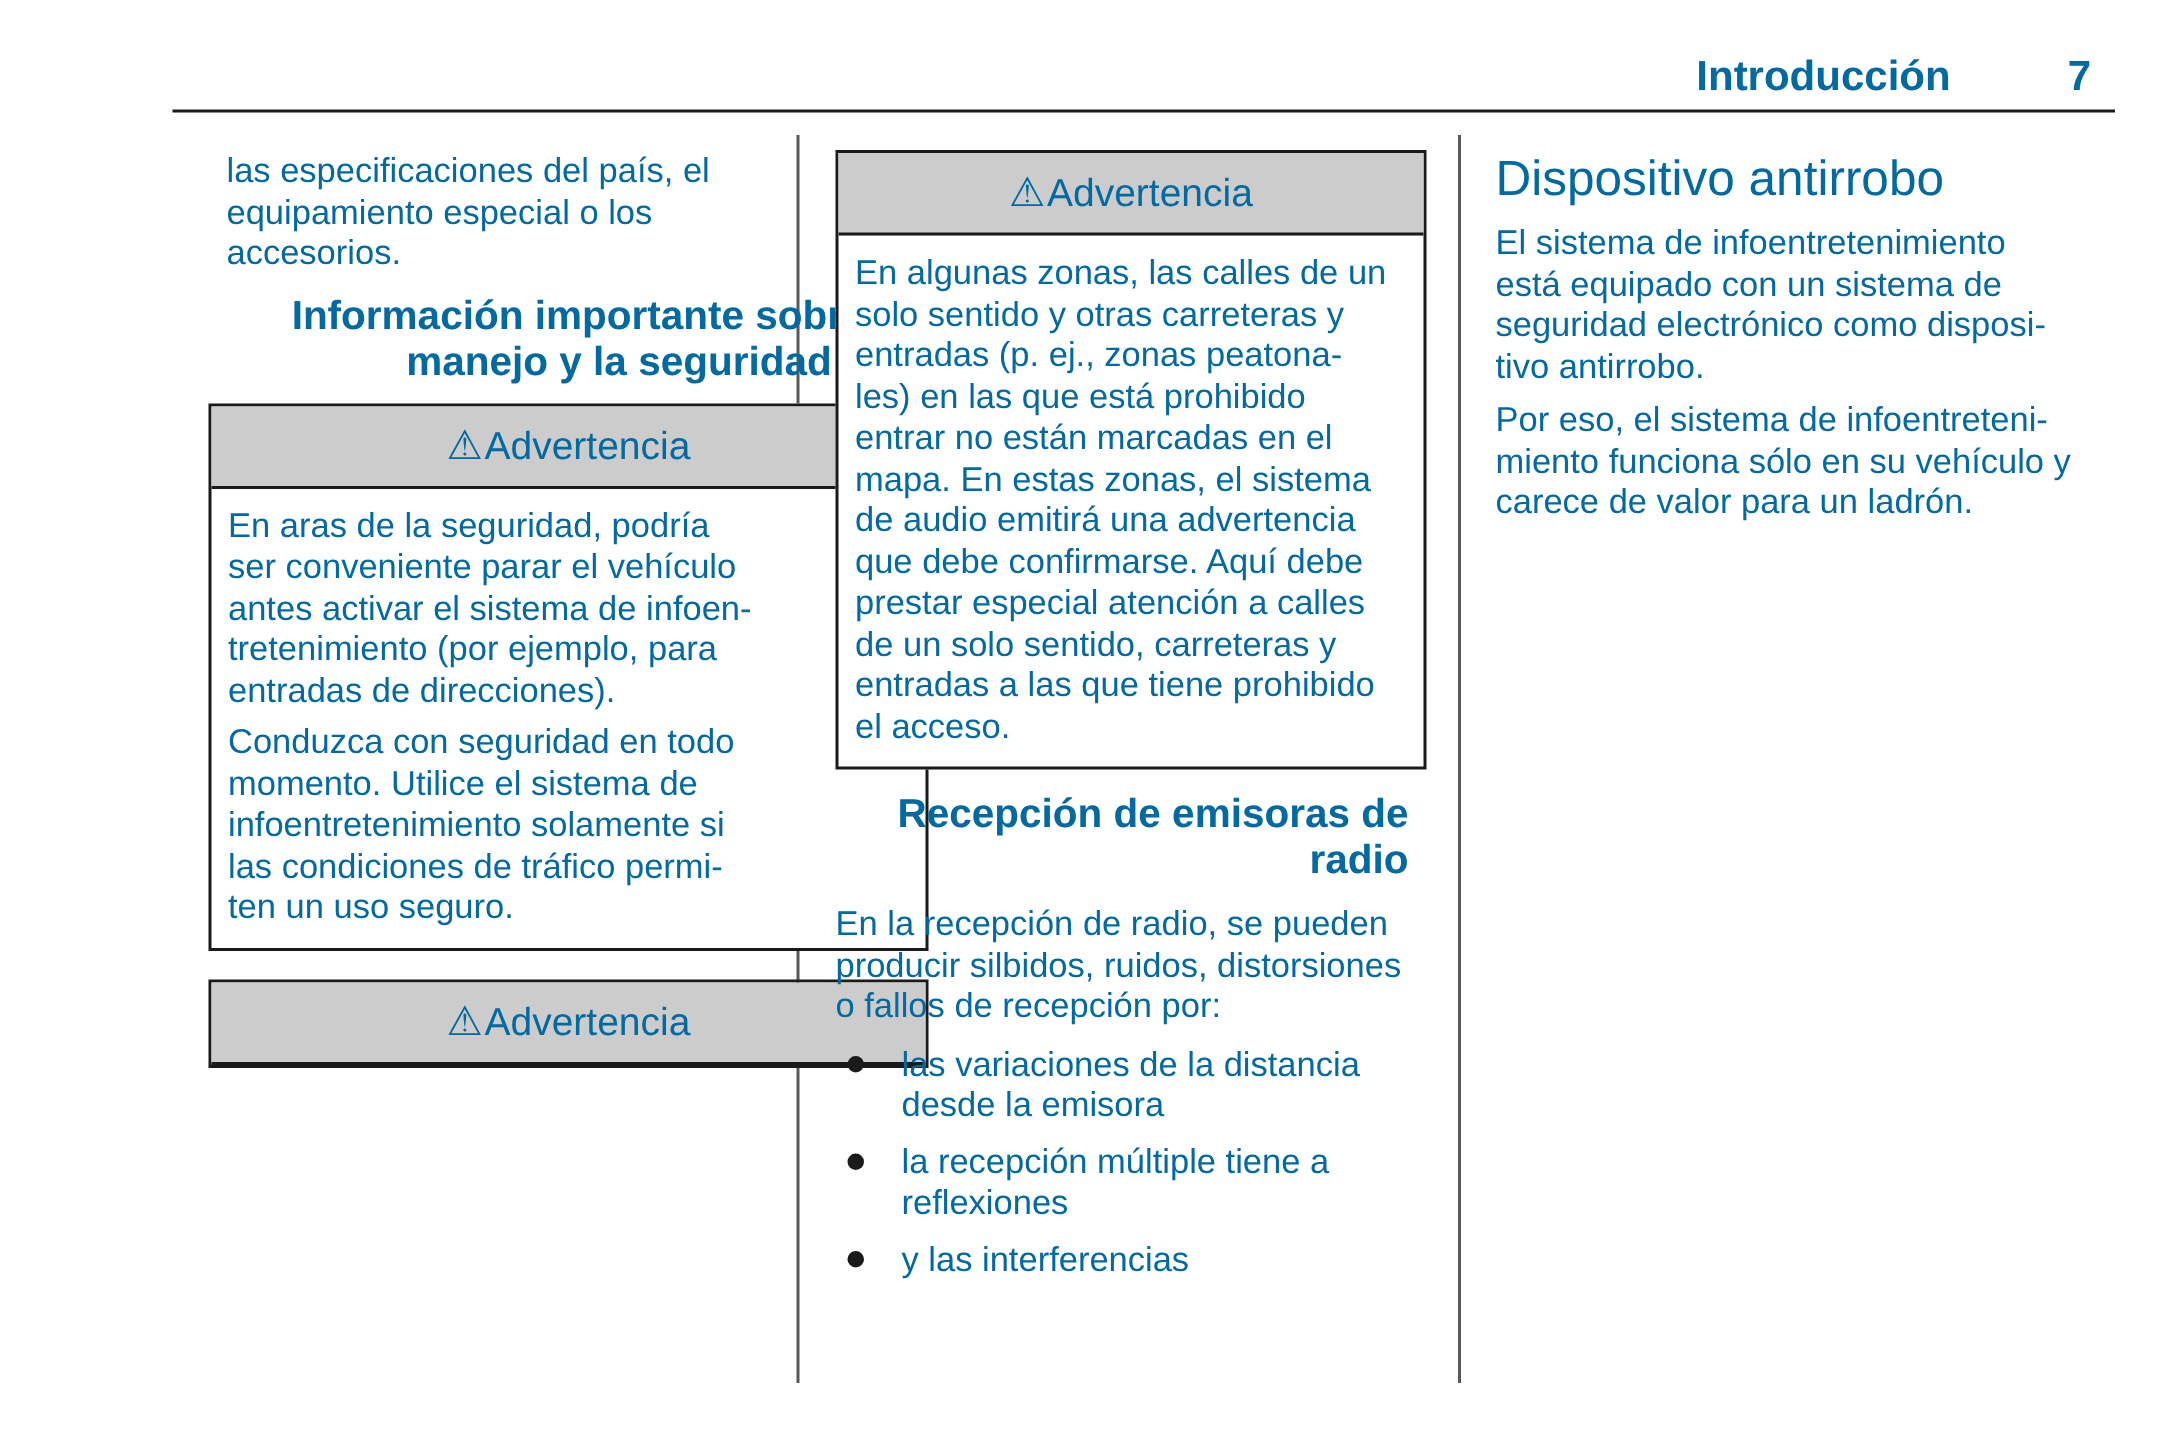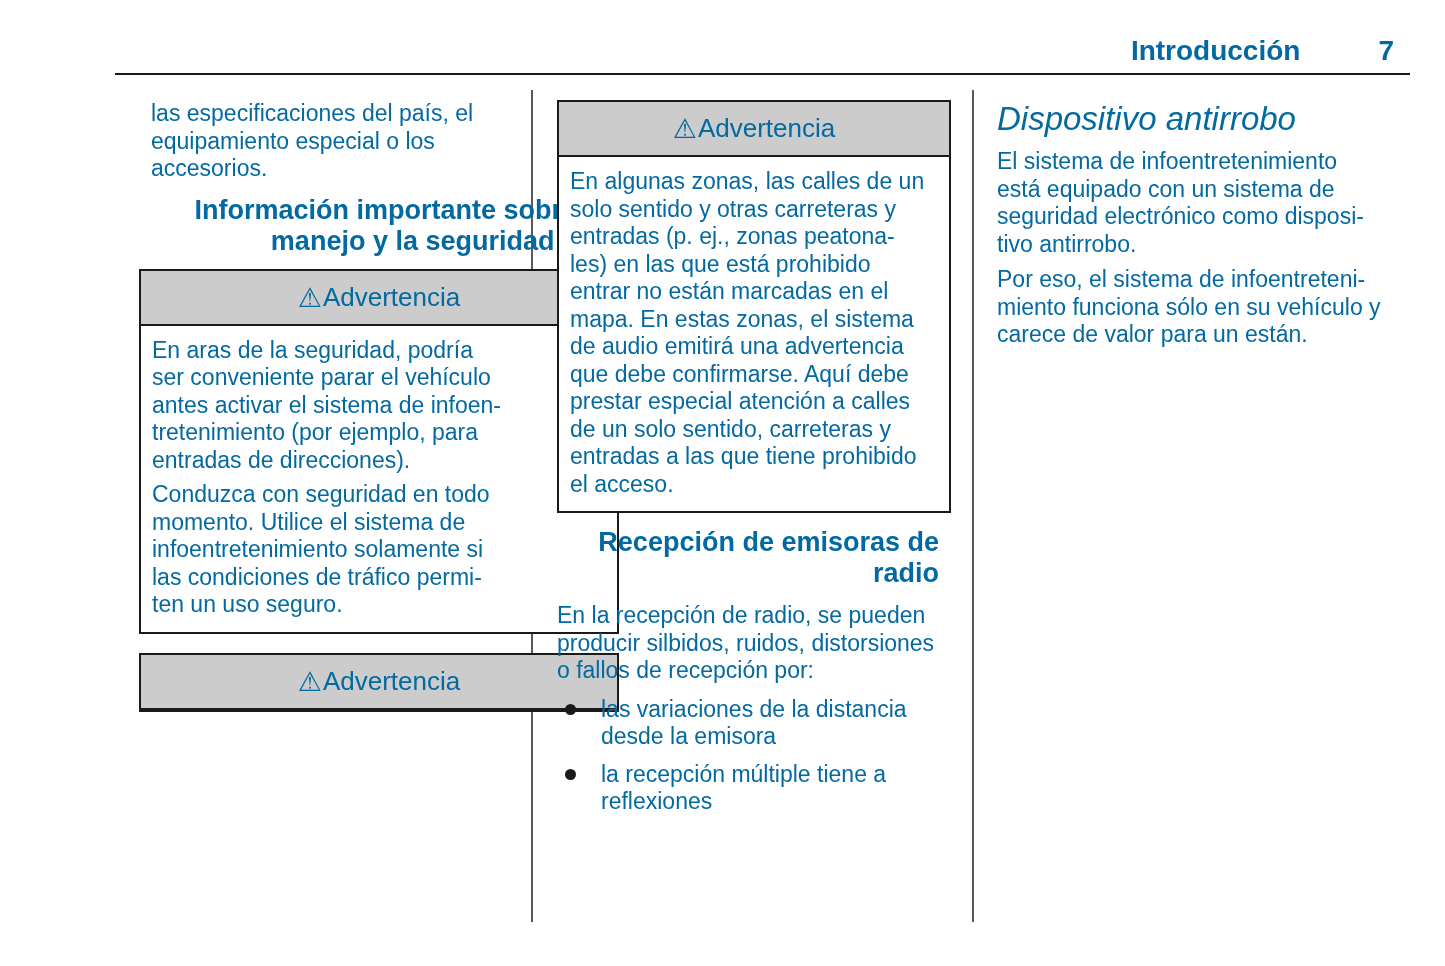--- a/index.html
+++ b/index.html
@@ -67,21 +67,20 @@
     font-weight: 700;
     white-space: pre-line;
     margin: 12px;
     text-align: right;
   }
   .big-heading {
     font-size: 33px;
     line-height: 38px;
     font-weight: 400;
     margin: 0 0 10px 0;
-    font-style: italic;
   }
 
   .col-left .intro-para { margin-bottom: 11px; }
   .col-left .section-heading { margin-bottom: 12px; }
 
   
   .wbox {
     border: 2px solid #1a1a1a;
     background: #ffffff;
   }
@@ -212,27 +211,31 @@
       <li>
         <span class="bullet-dot"></span>
         <span class="body-text">las variaciones de la distancia
 desde la emisora</span>
       </li>
       <li>
         <span class="bullet-dot"></span>
         <span class="body-text">la recepción múltiple tiene a
 reflexiones</span>
       </li>
+      <li>
+        <span class="bullet-dot"></span>
+        <span class="body-text">y las interferencias</span>
+      </li>
     </ul>
   </div>
 
   <div class="col col-right">
     <h1 class="big-heading">Dispositivo antirrobo</h1>
     <p class="body-text">El sistema de infoentretenimiento
 está equipado con un sistema de
 seguridad electrónico como disposi-
 tivo antirrobo.</p>
     <p class="body-text">Por eso, el sistema de infoentreteni-
 miento funciona sólo en su vehículo y
-carece de valor para un están.</p>
+carece de valor para un ladrón.</p>
   </div>
 
 </div>
 
 </body></html>

